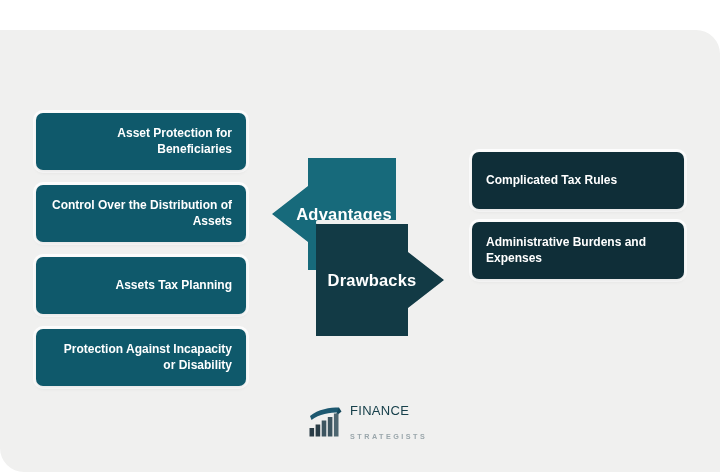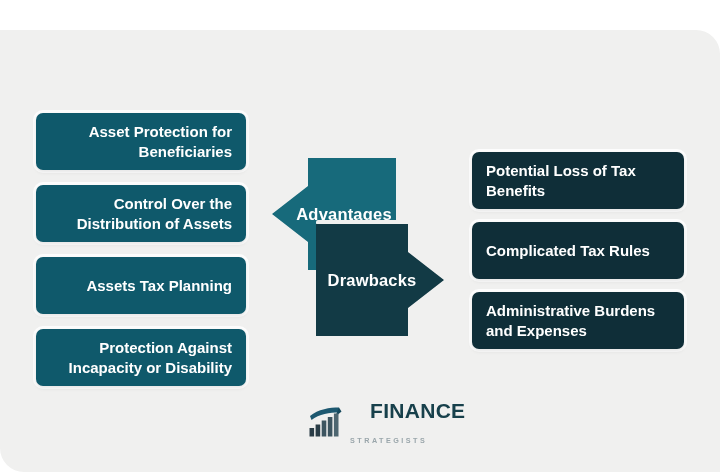--- a/index.html
+++ b/index.html
@@ -70,21 +70,21 @@
     position: absolute;
     left: 472px;
     top: 152px;
     width: 212px;
   }
 
   .item-box {
     box-sizing: border-box;
     border-radius: 7px;
     color: #ffffff;
-    font-size: 15px;
+    font-size: 12px;
     font-weight: 700;
     line-height: 1.32;
     display: flex;
     align-items: center;
     padding: 0 14px;
     box-shadow: 0 2px 4px rgba(0,0,0,0.10), 0 0 0 3px rgba(255,255,255,0.85);
   }
 
   .col-left .item-box {
     background: #0f596b;
@@ -185,24 +185,23 @@
     flex: none;
   }
   .logo-text {
     display: flex;
     flex-direction: column;
     justify-content: center;
     line-height: 1;
   }
   .logo-word-finance {
     color: #17404b;
-    font-size: 21px;
-    font-weight: 700;
+    font-size: 13px;
+    font-weight: 400;
     letter-spacing: 0.3px;
-    margin-left: 20px;
   }
   .logo-word-strategists {
     color: #9aa6ab;
     font-size: 7.2px;
     font-weight: 700;
     letter-spacing: 2.5px;
     margin-top: 16px;
   }
 </style>
 </head>
@@ -222,23 +221,20 @@
     </div>
     <div class="item-box">
       <span>Assets Tax Planning</span>
     </div>
     <div class="item-box">
       <span>Protection Against Incapacity or Disability</span>
     </div>
   </div>
 
   <div class="col-right">
-    <div class="item-box">
-      <span>Potential Loss of Tax Benefits</span>
-    </div>
     <div class="item-box">
       <span>Complicated Tax Rules</span>
     </div>
     <div class="item-box">
       <span>Administrative Burdens and Expenses</span>
     </div>
   </div>
 
   <div class="arrows">
     <div class="arrow arrow-advantages">

